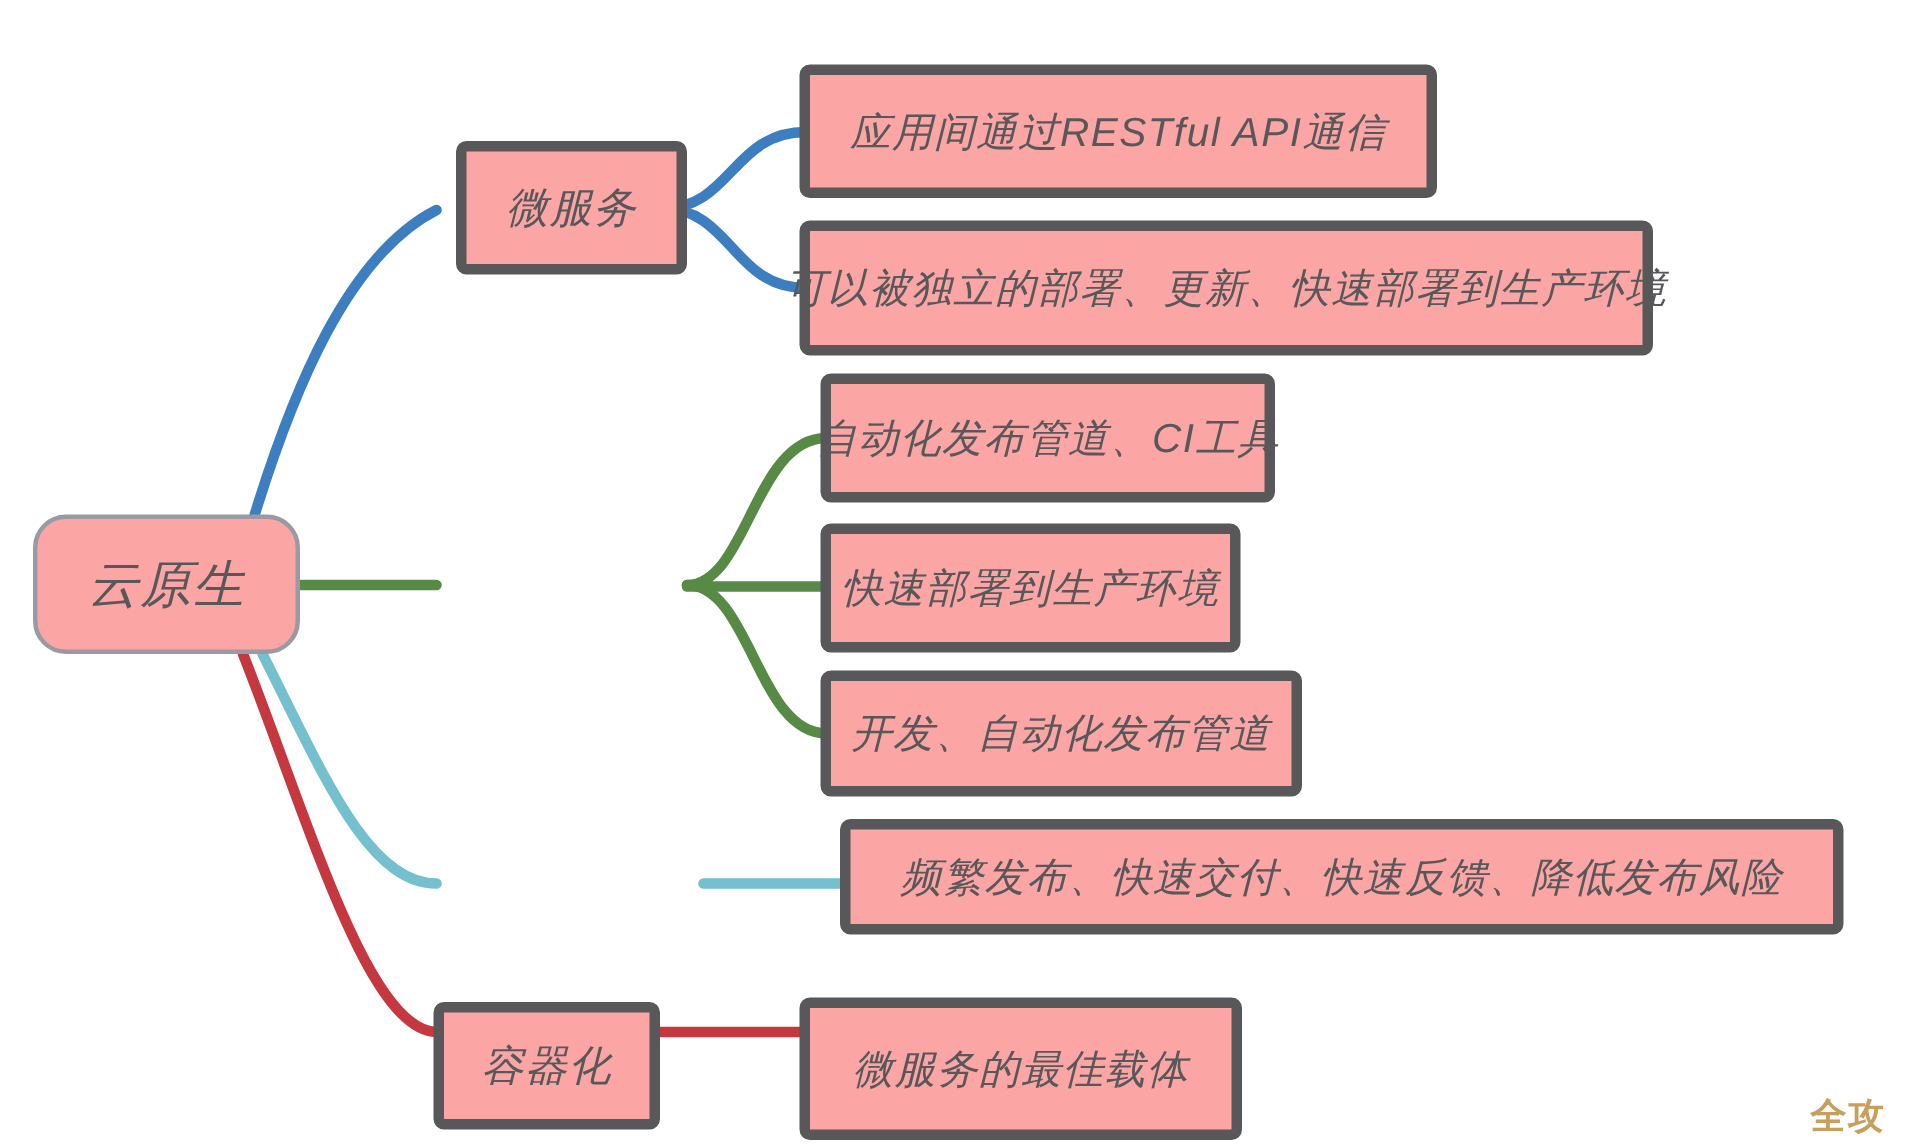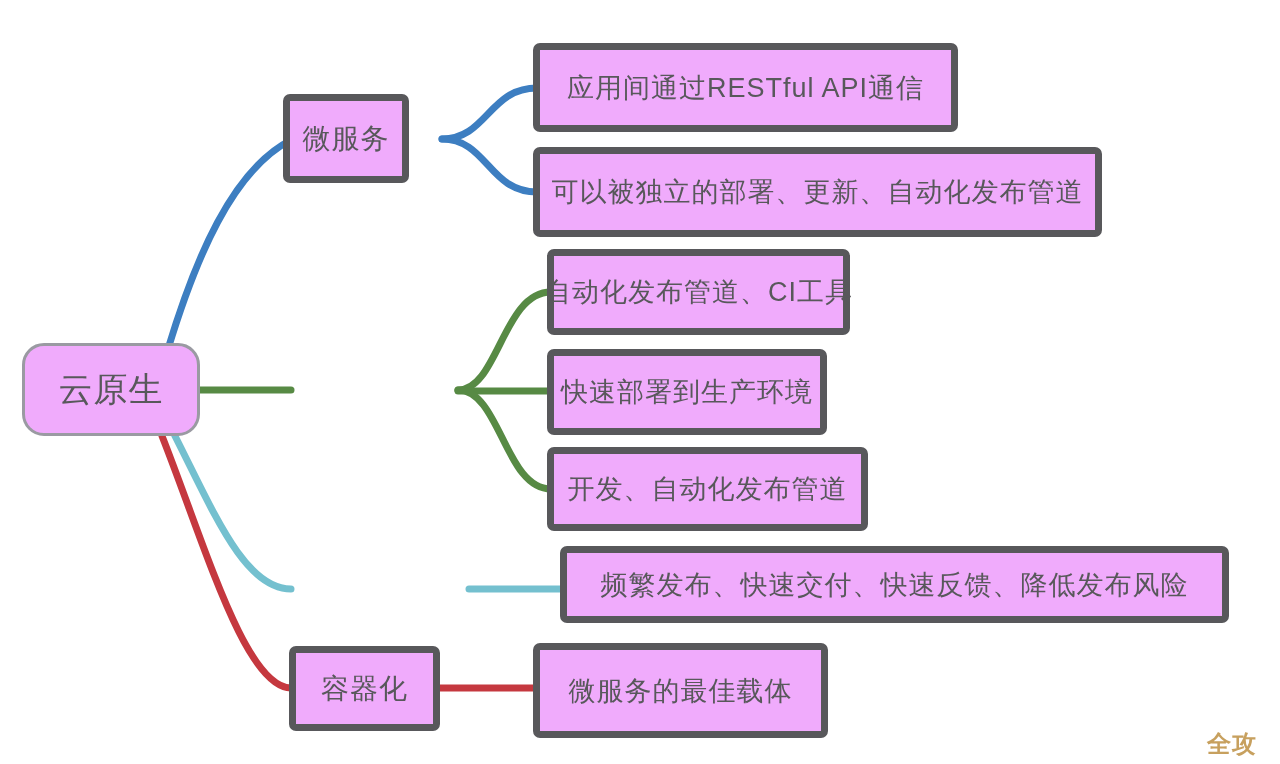--- a/index.html
+++ b/index.html
@@ -22,49 +22,50 @@
   svg.connectors path {
     fill:none;
     stroke-width:7;
     stroke-linecap:round;
   }
   .node {
     position:absolute;
     display:flex;
     align-items:center;
     justify-content:center;
-    background:#f0abfc;
+    background:#fca5a5;
     color:#58585b;
     text-align:right;
     white-space:nowrap;
     letter-spacing:1px;
+    font-style:italic;
   }
   .node.root {
     border:3px solid #9a9aa2;
     border-radius:22px;
     font-size:34px;
   }
   .node.branch {
     border:7px solid;
     border-radius:7px;
     font-size:28px;
   }
   .node.leaf {
     border:7px solid;
     border-radius:7px;
     font-size:27px;
   }
   .blue  { border-color:#3d7ec1; }
   .green { border-color:#578a44; }
   .cyan  { border-color:#74c0cf; }
-  .red   { border-color:#c5383f; }
+  .red   { border-color:#c5383f;margin-top:22px; }
 
   
   #n-root   { left:22px;  top:343px; width:178px; height:93px; }
-  #n-micro  { left:283px; top:94px;  width:126px; height:89px; }
+  #n-micro  { left:304px; top:94px;  width:154px; height:89px; }
   #n-m1     { left:533px; top:43px;  width:425px; height:89px; }
   #n-m2     { left:533px; top:147px; width:569px; height:90px; }
   #n-devops { left:289px; top:347px; width:170px; height:86px; }
   #n-d1     { left:547px; top:249px; width:303px; height:86px; }
   #n-d2     { left:547px; top:349px; width:280px; height:86px; }
   #n-d3     { left:547px; top:447px; width:321px; height:84px; }
   #n-cd     { left:289px; top:546px; width:181px; height:86px; }
   #n-c1     { left:560px; top:546px; width:669px; height:77px; }
   #n-cont   { left:289px; top:646px; width:151px; height:85px; }
   #n-r1     { left:533px; top:643px; width:295px; height:95px; }
@@ -99,21 +100,21 @@
 
     <path d="M 469 589 L 564 589" stroke="#74c0cf"></path>
 
     <path d="M 439 688 L 537 688" stroke="#c5383f"></path>
   </svg>
 
   <div id="n-root" class="node root">云原生</div>
 
   <div id="n-micro" class="node branch blue">微服务</div>
   <div id="n-m1" class="node leaf blue">应用间通过RESTful API通信</div>
-  <div id="n-m2" class="node leaf blue">可以被独立的部署、更新、自动化发布管道</div>
+  <div id="n-m2" class="node leaf blue">可以被独立的部署、更新、快速部署到生产环境</div>
 
   <div id="n-d1" class="node leaf green">自动化发布管道、CI工具</div>
   <div id="n-d2" class="node leaf green">快速部署到生产环境</div>
   <div id="n-d3" class="node leaf green">开发、自动化发布管道</div>
 
   <div id="n-c1" class="node leaf cyan">频繁发布、快速交付、快速反馈、降低发布风险</div>
 
   <div id="n-cont" class="node branch red">容器化</div>
   <div id="n-r1" class="node leaf red">微服务的最佳载体</div>
 

